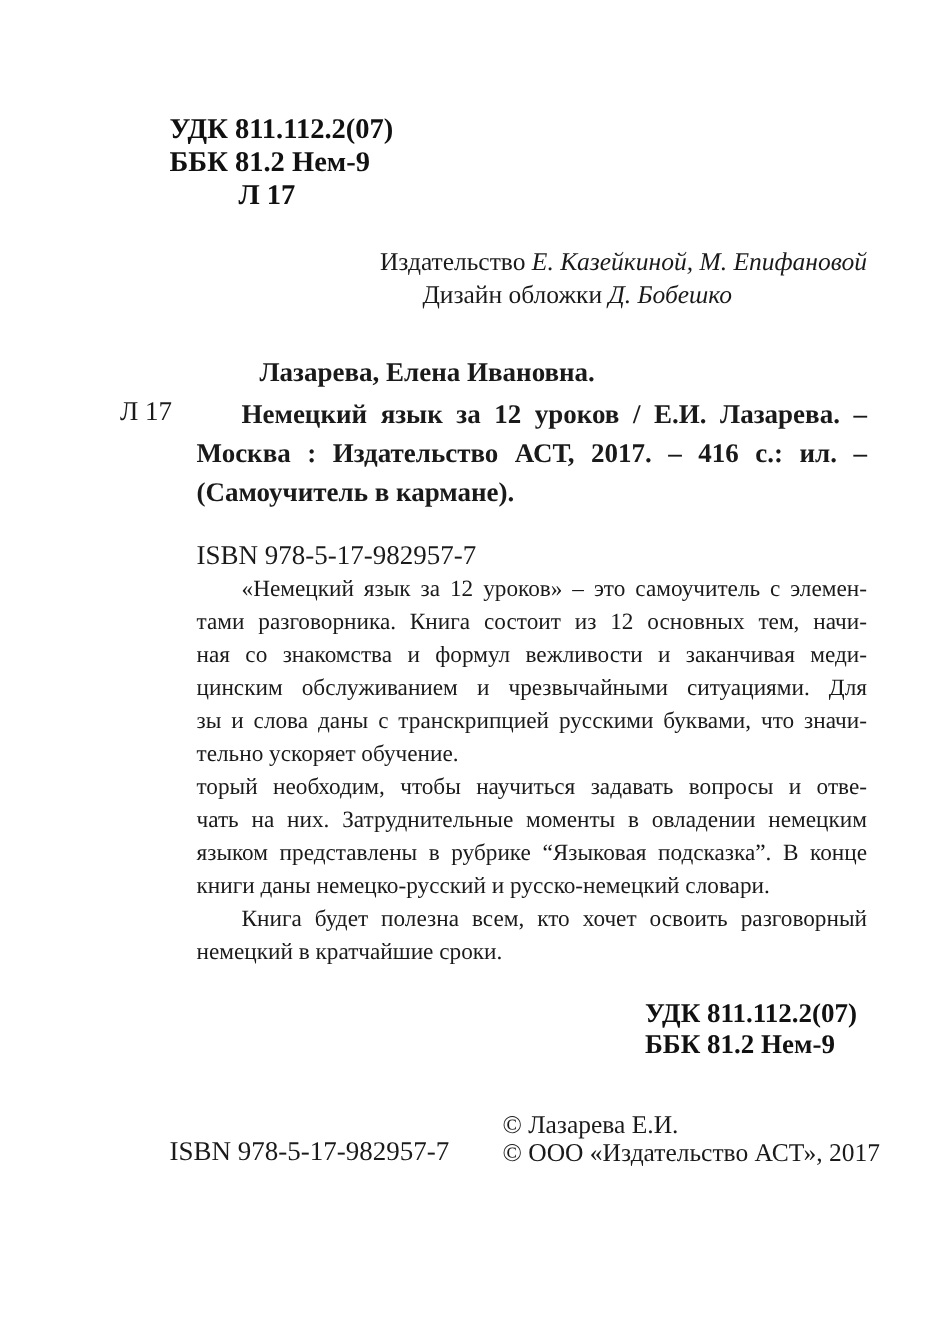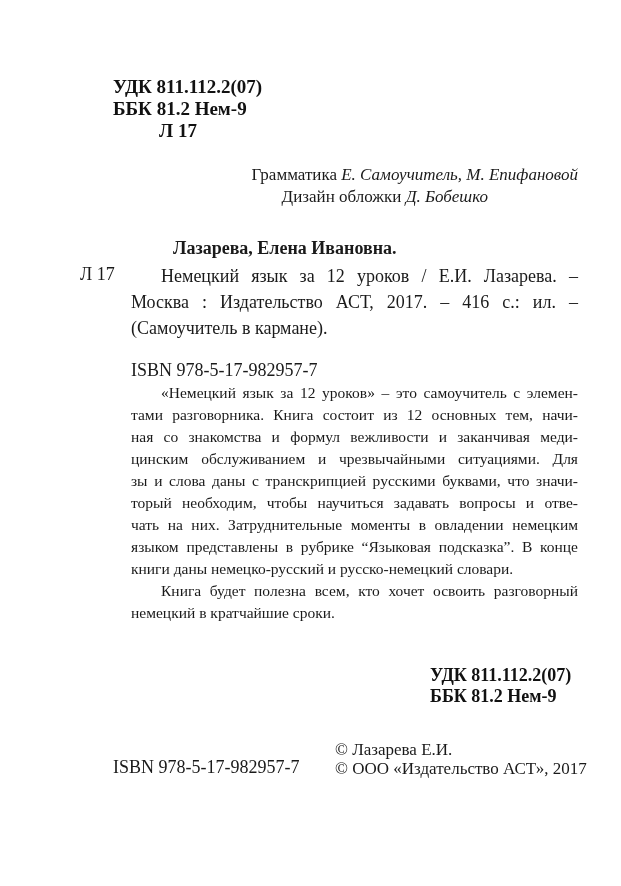--- a/index.html
+++ b/index.html
@@ -24,21 +24,21 @@
     
     .credits { left: 100px; width: 478px; top: 164px; font-size: 17px; line-height: 22px; text-align: right; }
     .credits .row { display: block; }
     .credits .c2 { padding-right: 90px; }
     .credits i { font-style: italic; }
 
     
     .author { left: 131px; top: 237px; font-size: 18px; font-weight: bold; line-height: 22px; margin-left: 42px; }
     .lcode { left: 80px; top: 263px; font-size: 18px; line-height: 22px; }
     .biblio { left: 131px; top: 263px; width: 447px; font-size: 18px; line-height: 26px; white-space: normal; }
-    .biblio .line { display: block; text-align: justify; text-align-last: justify; }
+    .biblio .line { display: block; text-align: justify; text-align-last: justify; font-weight: bold; }
     .biblio .line.first { text-indent: 30px; }
     .biblio .line.last { text-align-last: left; }
 
     
     .isbn-top { left: 131px; top: 359px; font-size: 18px; line-height: 22px; }
 
     
     .annot { left: 131px; top: 382px; width: 447px; font-size: 15.5px; line-height: 22px; white-space: normal; }
     .annot .ln { display: block; text-align: justify; text-align-last: justify; height: 22px; }
     .annot .ln.ind { text-indent: 30px; }
@@ -55,40 +55,41 @@
 </head>
 <body>
 
 <div class="abs cls-top">
   <div>УДК 811.112.2(07)</div>
   <div>ББК 81.2 Нем-9</div>
   <div class="l17">Л 17</div>
 </div>
 
 <div class="abs credits">
-  <span class="row"><span>Грамматика </span><i>Е. Самоучитель, М. Епифановой</i></span>
+  <span class="row"><span>Издательство </span><i>Е. Казейкиной, М. Епифановой</i></span>
   <span class="row c2"><span>Дизайн обложки </span><i>Д. Бобешко</i></span>
 </div>
 
 <div class="abs author">Лазарева, Елена Ивановна.</div>
 <div class="abs lcode">Л 17</div>
 <div class="abs biblio">
   <span class="line first">Немецкий язык за 12 уроков / Е.И. Лазарева. –</span>
   <span class="line">Москва : Издательство АСТ, 2017. – 416 с.: ил. –</span>
   <span class="line last">(Самоучитель в кармане).</span>
 </div>
 
 <div class="abs isbn-top">ISBN 978-5-17-982957-7</div>
 
 <div class="abs annot">
   <span class="ln ind">«Немецкий язык за 12 уроков» – это самоучитель с элемен-</span>
   <span class="ln">тами разговорника. Книга состоит из 12 основных тем, начи-</span>
   <span class="ln">ная со знакомства и формул вежливости и заканчивая меди-</span>
   <span class="ln">цинским обслуживанием и чрезвычайными ситуациями.  Для</span>
   <span class="ln">зы и слова даны с транскрипцией русскими буквами, что значи-</span>
+  <span class="ln end">тельно ускоряет обучение.</span>
   <span class="ln">торый необходим, чтобы  научиться задавать вопросы и отве-</span>
   <span class="ln">чать на них. Затруднительные моменты в овладении немецким</span>
   <span class="ln">языком представлены в рубрике “Языковая подсказка”. В конце</span>
   <span class="ln end">книги даны немецко-русский  и русско-немецкий словари.</span>
   <span class="ln ind">Книга будет полезна всем, кто хочет освоить разговорный</span>
   <span class="ln end">немецкий в кратчайшие сроки.</span>
 </div>
 
 <div class="abs cls-bottom">
   <div>УДК 811.112.2(07)</div>

